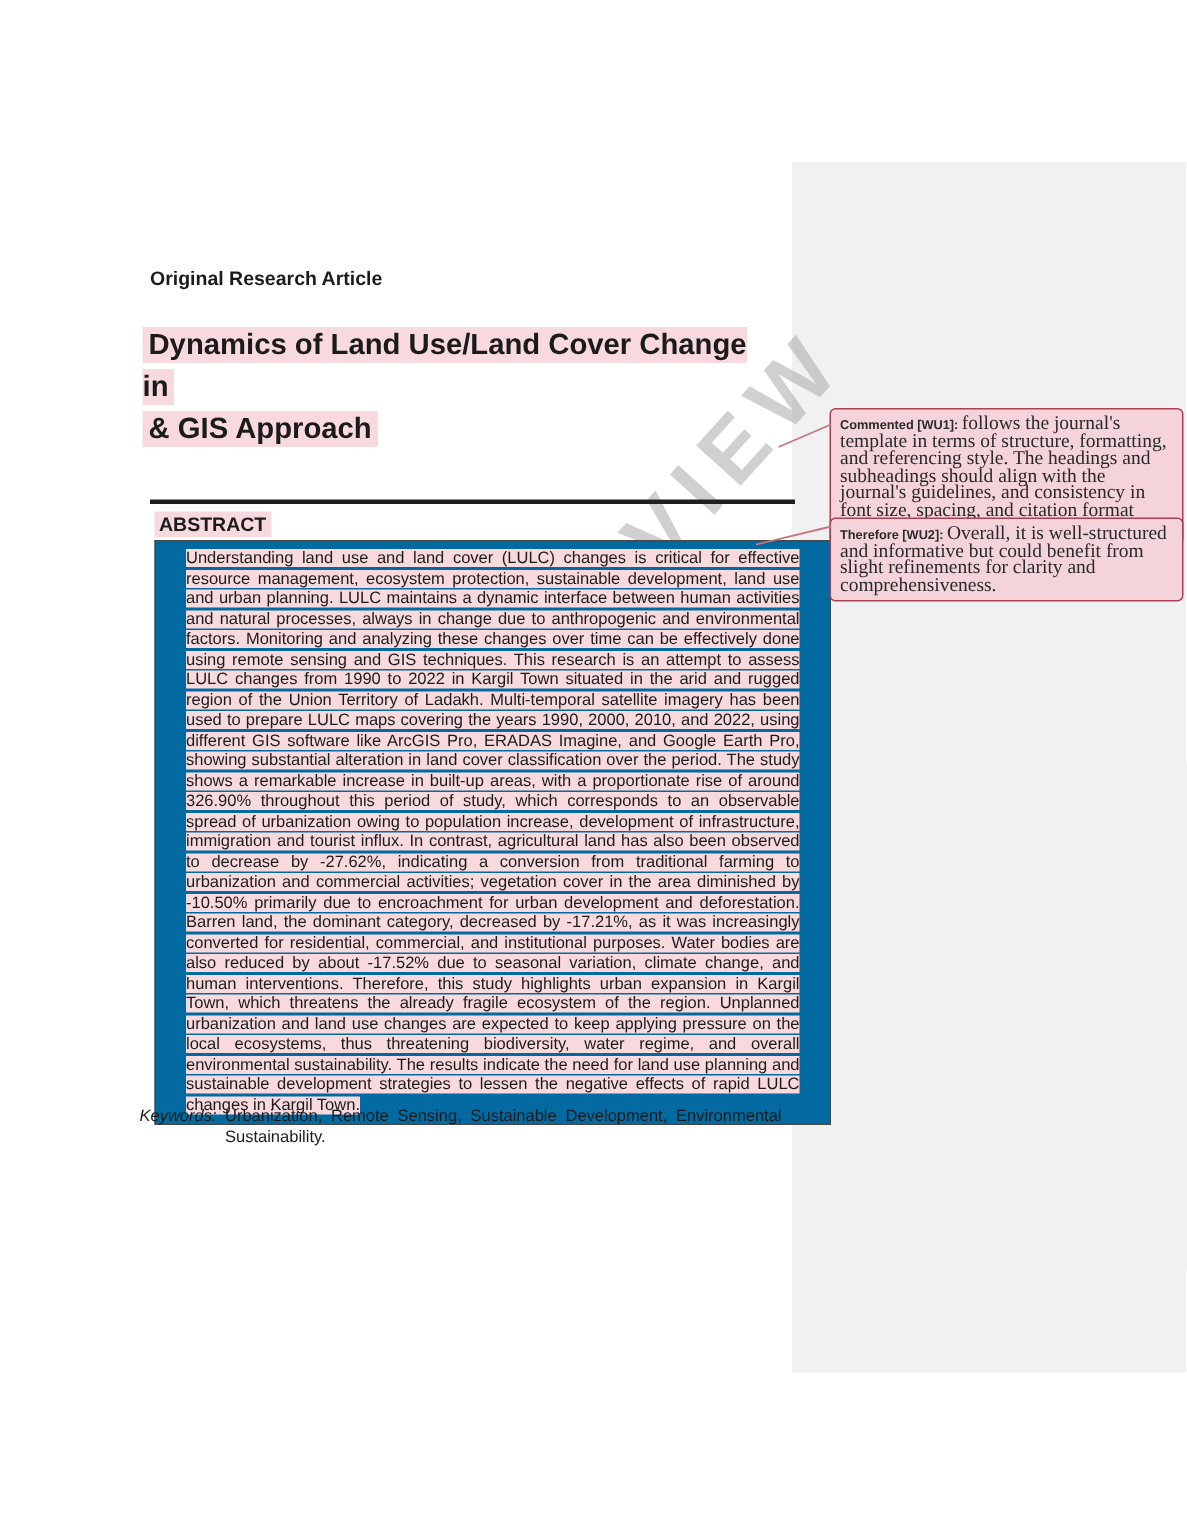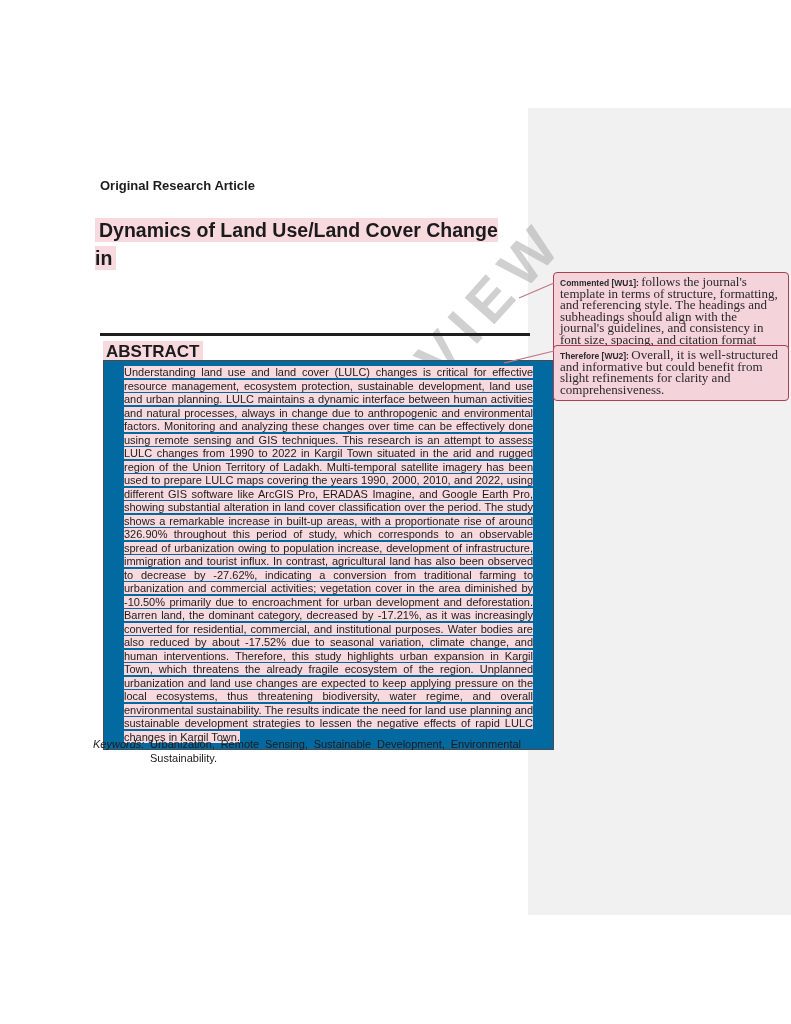--- a/index.html
+++ b/index.html
@@ -48,21 +48,21 @@
   .paper-title .hl { background:#f7d9de; padding:1px 4px; }
 
   .rule {
     position:absolute; left:100px; top:333px;
     width:430px; height:2.5px; background:#1f1f1f;
     z-index:2;
   }
 
   .abstract-heading {
     position:absolute; left:103px; top:342px;
-    font-size:17px; font-weight:bold;
+    font-size:13px; font-weight:bold;
     z-index:2;
   }
   .abstract-heading .hl { background:#f7d9de; padding:1px 3px; }
 
   .abstract-box {
     position:absolute; left:103px; top:360px;
     width:409px;
     border:1.5px solid #4a4a4a;
     background:#0369a1;
     padding:5px 20px;
@@ -125,20 +125,21 @@
 <body>
 
 <div class="margin-panel"></div>
 
 <div class="watermark">PREVIEW</div>
 
 <div class="article-type">Original Research Article</div>
 
 <div class="paper-title">
   <div class="title-line"><span class="hl">Dynamics of Land Use/Land Cover Change in</span></div>
+  <div class="title-line"><span class="hl">&amp; GIS Approach</span></div>
 </div>
 
 <div class="rule"></div>
 
 <div class="abstract-heading"><span class="hl">ABSTRACT</span></div>
 
 <div class="abstract-box">
   <p><span class="hl">Understanding land use and land cover (LULC) changes is critical for effective resource management, ecosystem protection, sustainable development, land use and urban planning. LULC maintains a dynamic interface between human activities and natural processes, always in change due to anthropogenic and environmental factors. Monitoring and analyzing these changes over time can be effectively done using remote sensing and GIS techniques. This research is an attempt to assess LULC changes from 1990 to 2022 in Kargil Town situated in the arid and rugged region of the Union Territory of Ladakh. Multi-temporal satellite imagery has been used to prepare LULC maps covering the years 1990, 2000, 2010, and 2022, using different GIS software like ArcGIS Pro, ERADAS Imagine, and Google Earth Pro, showing substantial alteration in land cover classification over the period. The study shows a remarkable increase in built-up areas, with a proportionate rise of around 326.90% throughout this period of study, which corresponds to an observable spread of urbanization owing to population increase, development of infrastructure, immigration and tourist influx. In contrast, agricultural land has also been observed to decrease by -27.62%, indicating a conversion from traditional farming to urbanization and commercial activities; vegetation cover in the area diminished by -10.50% primarily due to encroachment for urban development and deforestation. Barren land, the dominant category, decreased by -17.21%, as it was increasingly converted for residential, commercial, and institutional purposes. Water bodies are also reduced by about -17.52% due to seasonal variation, climate change, and human interventions. Therefore, this study highlights urban expansion in Kargil Town, which threatens the already fragile ecosystem of the region. Unplanned urbanization and land use changes are expected to keep applying pressure on the local ecosystems, thus threatening biodiversity, water regime, and overall environmental sustainability. The results indicate the need for land use planning and sustainable development strategies to lessen the negative effects of rapid LULC changes in Kargil Town.</span></p>
 </div>
 

